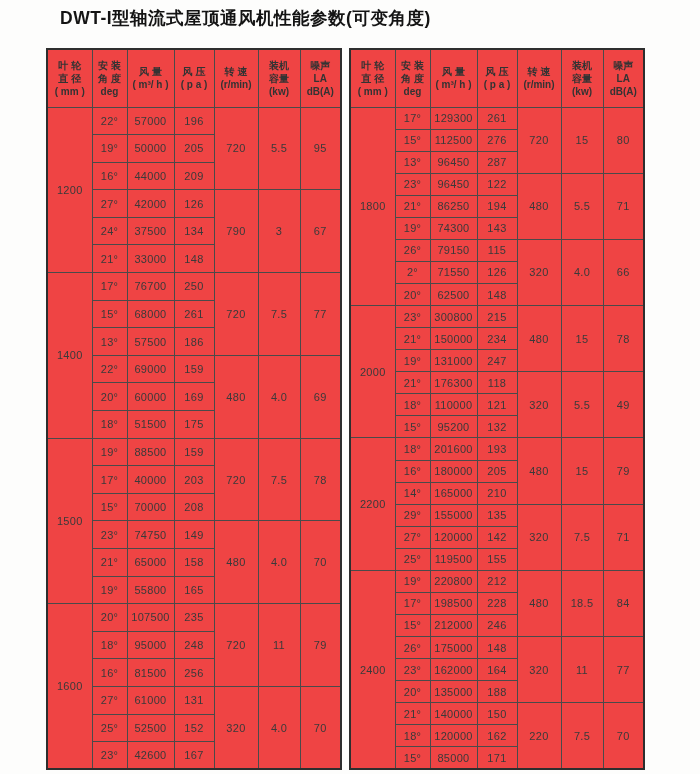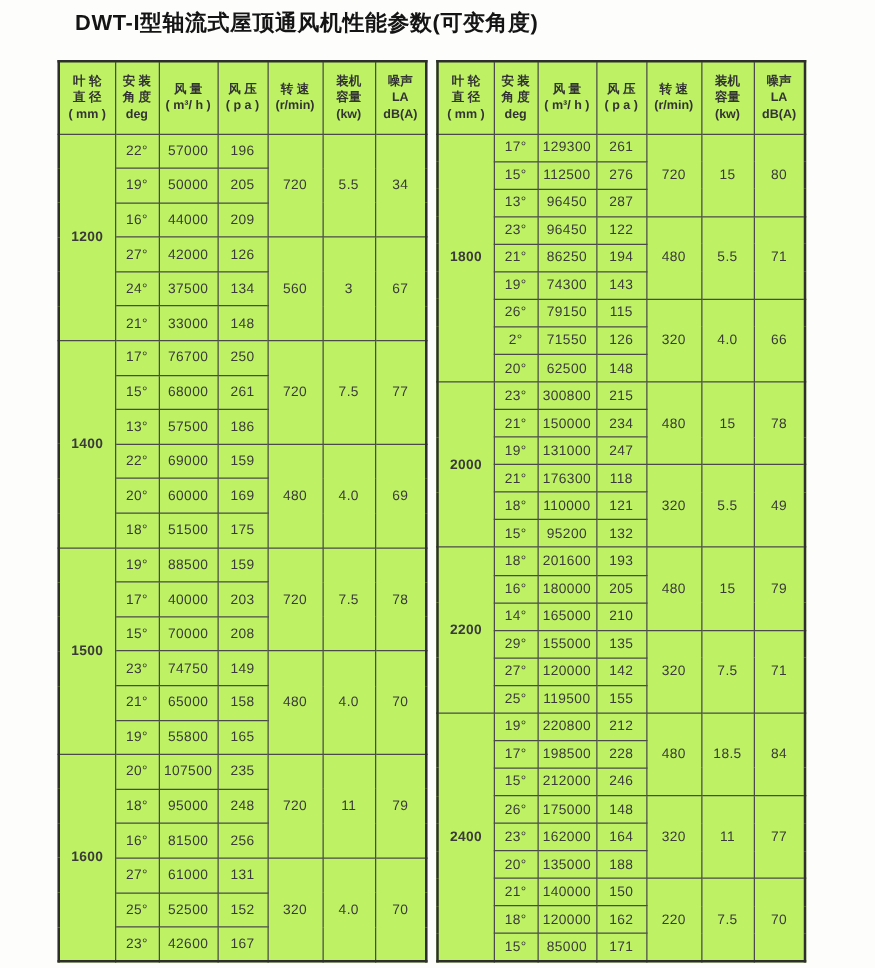--- a/index.html
+++ b/index.html
@@ -24,21 +24,21 @@
     position: absolute;
     left: 46px; top: 48px;
     display: flex;
     gap: 7px;
   }
   table.spec {
     border-collapse: collapse;
     table-layout: fixed;
     width: 294px;
     border: 2px solid #2e2e2e;
-    background: #bef264;
+    background: #ef4444;
   }
   table.spec th, table.spec td {
     border: 1px solid #4a4a4a;
     text-align: center;
     vertical-align: middle;
     padding: 0;
     overflow: hidden;
   }
   table.spec th {
     height: 58px;
@@ -48,21 +48,21 @@
     color: #333;
   }
   table.spec td {
     font-size: 11px;
     color: #3a3a3a;
     letter-spacing: 0.3px;
   }
   table.spec .hdr-line { display: block; }
   #table-left tr.datarow { height: 27.6px; }
   #table-right tr.datarow { height: 22.07px; }
-  td.diam-cell { font-size: 11.5px; font-weight: bold; }
+  td.diam-cell { font-size: 11.5px; }
 </style>
 </head>
 <body>
 
 <div class="page">
   <div class="title">DWT-I型轴流式屋顶通风机性能参数(可变角度)</div>
   <div class="tables">
     <table class="spec" id="table-left">
         <colgroup>
           <col style="width: 45px;">
@@ -110,37 +110,37 @@
           </tr>
         </thead>
         <tbody>
           <tr class="datarow">
             <td rowspan="6" class="diam-cell">1200</td>
             <td>22°</td>
             <td>57000</td>
             <td>196</td>
             <td rowspan="3">720</td>
             <td rowspan="3">5.5</td>
-            <td rowspan="3">34</td>
+            <td rowspan="3">95</td>
           </tr>
           <tr class="datarow">
             <td>19°</td>
             <td>50000</td>
             <td>205</td>
           </tr>
           <tr class="datarow">
             <td>16°</td>
             <td>44000</td>
             <td>209</td>
           </tr>
           <tr class="datarow">
             <td>27°</td>
             <td>42000</td>
             <td>126</td>
-            <td rowspan="3">560</td>
+            <td rowspan="3">790</td>
             <td rowspan="3">3</td>
             <td rowspan="3">67</td>
           </tr>
           <tr class="datarow">
             <td>24°</td>
             <td>37500</td>
             <td>134</td>
           </tr>
           <tr class="datarow">
             <td>21°</td>

